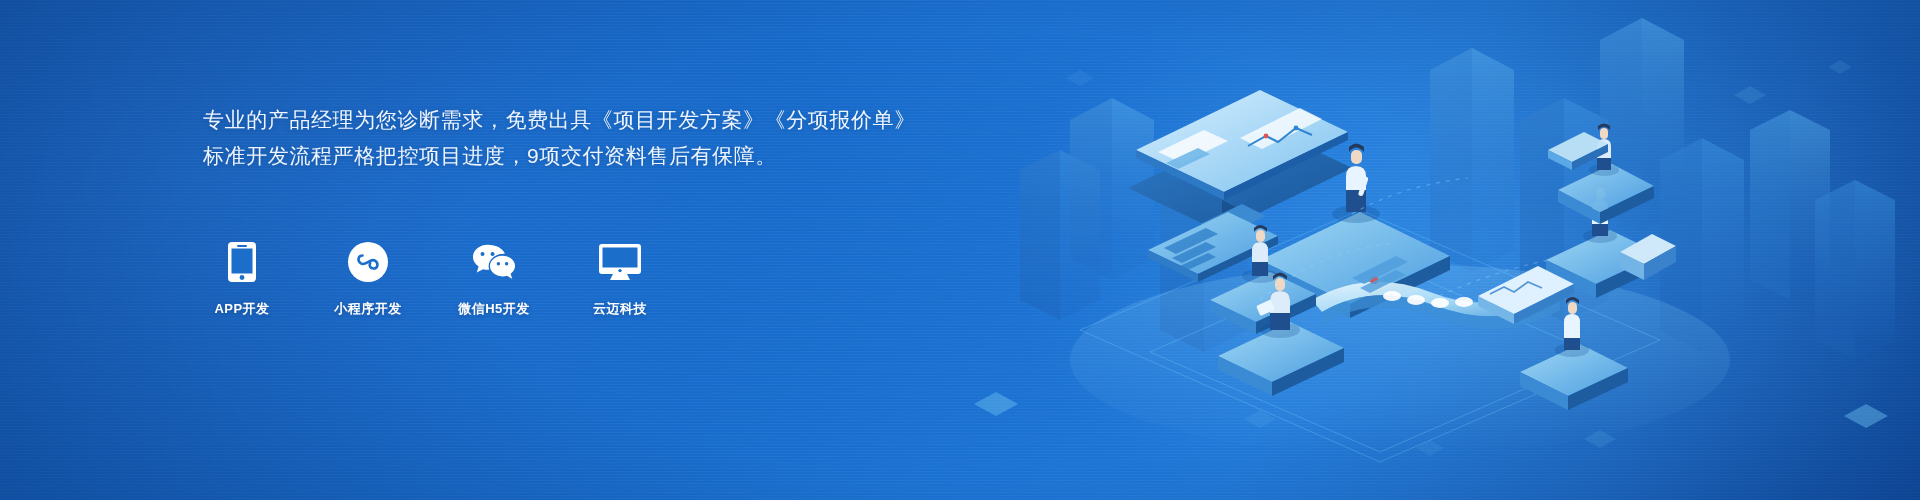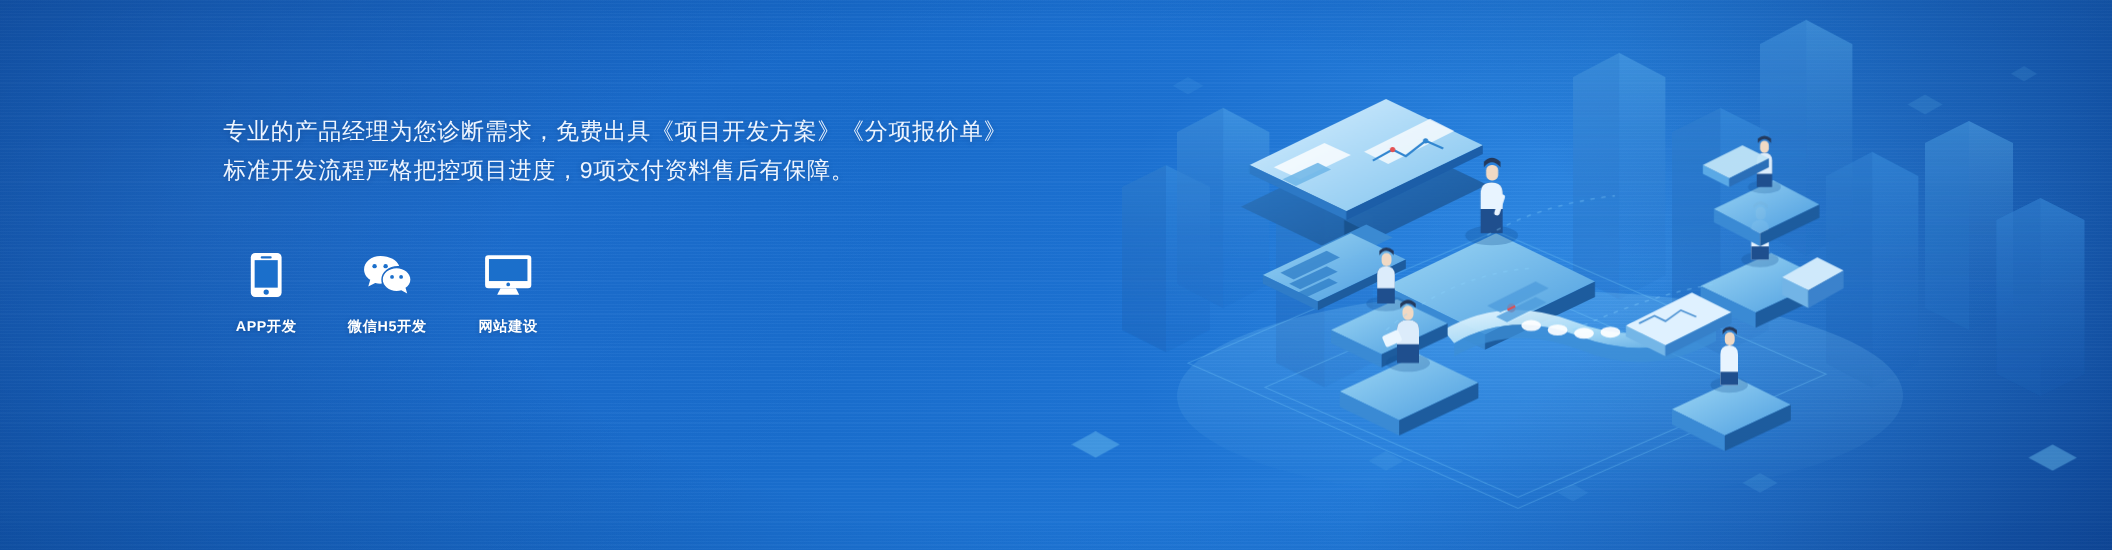--- a/index.html
+++ b/index.html
@@ -54,22 +54,22 @@
     font-size:21px;
     color:#eef5ff;
     line-height:1.72;
     letter-spacing:0.6px;
     white-space:nowrap;
     text-shadow:0 1px 5px rgba(3,35,80,0.25);
   }
 
   
   #services {
-    position:absolute; left:205px; top:228px;
-    display:flex; align-items:flex-end; gap:36px;
+    position:absolute; left:205px; top:240px;
+    display:flex; align-items:flex-end; gap:52px;
     z-index:6;
   }
   .svc {
     display:flex; flex-direction:column; align-items:center;
     width:74px;
     cursor:pointer;
   }
   .svc-icon {
     height:44px; width:44px;
     display:flex; align-items:center; justify-content:center;
@@ -334,20 +334,29 @@
         <svg width="30" height="42" viewBox="0 0 30 42" xmlns="http://www.w3.org/2000/svg">
           <rect x="1" y="1" width="28" height="40" rx="4" fill="#ffffff"></rect>
           <rect x="4.5" y="7.5" width="21" height="25" fill="#1b6fcb"></rect>
           <rect x="10" y="4" width="10" height="2" rx="1" fill="#1b6fcb"></rect>
           <circle cx="15" cy="36.5" r="2.4" fill="#1b6fcb"></circle>
         </svg>
       </span>
       <span class="svc-label">APP开发</span>
     </div>
 
+    <div class="svc">
+      <span class="svc-icon">
+        <svg width="42" height="42" viewBox="0 0 42 42" xmlns="http://www.w3.org/2000/svg">
+          <circle cx="21" cy="21" r="20" fill="#ffffff"></circle>
+          <path d="M15.5 14.5 C11 14.5 10 20 14 22.5 C18.5 25.3 23.5 16.8 28 19.6 C31.8 22 31 27.5 26.6 27.5 C23.2 27.5 21.8 24.6 23.2 22.2" fill="none" stroke="#1b6fcb" stroke-width="2.6" stroke-linecap="round"></path>
+        </svg>
+      </span>
+      <span class="svc-label">小程序开发</span>
+    </div>
 
     <div class="svc">
       <span class="svc-icon">
         <svg width="46" height="40" viewBox="0 0 46 40" xmlns="http://www.w3.org/2000/svg">
           <path d="M16.5 2 C7.9 2 1 7.7 1 14.7 C1 18.7 3.3 22.3 6.9 24.6 L5 31 L11.6 27.6
                    C13.1 28 14.8 28.2 16.5 28.2 C17 28.2 17.5 28.2 18 28.1
                    C17.6 26.9 17.4 25.7 17.4 24.4 C17.4 17.2 24.5 11.4 33.2 11.4
                    C33.6 11.4 34 11.4 34.4 11.5 C32.6 6.0 25.3 2 16.5 2 Z" fill="#ffffff"></path>
           <circle cx="11" cy="11.6" r="2.1" fill="#1b6fcb"></circle>
           <circle cx="21.5" cy="11.6" r="2.1" fill="#1b6fcb"></circle>
@@ -363,18 +372,18 @@
 
     <div class="svc">
       <span class="svc-icon">
         <svg width="44" height="38" viewBox="0 0 44 38" xmlns="http://www.w3.org/2000/svg">
           <rect x="1" y="1" width="42" height="30" rx="3" fill="#ffffff"></rect>
           <rect x="4.5" y="4.5" width="35" height="20" fill="#1b6fcb"></rect>
           <circle cx="22" cy="27.6" r="1.7" fill="#1b6fcb"></circle>
           <polygon points="15,31 29,31 32,37 12,37" fill="#ffffff"></polygon>
         </svg>
       </span>
-      <span class="svc-label">网站建设</span>
+      <span class="svc-label">云迈科技</span>
     </div>
 
 
   </div>
 </div>
 
 </body></html>

